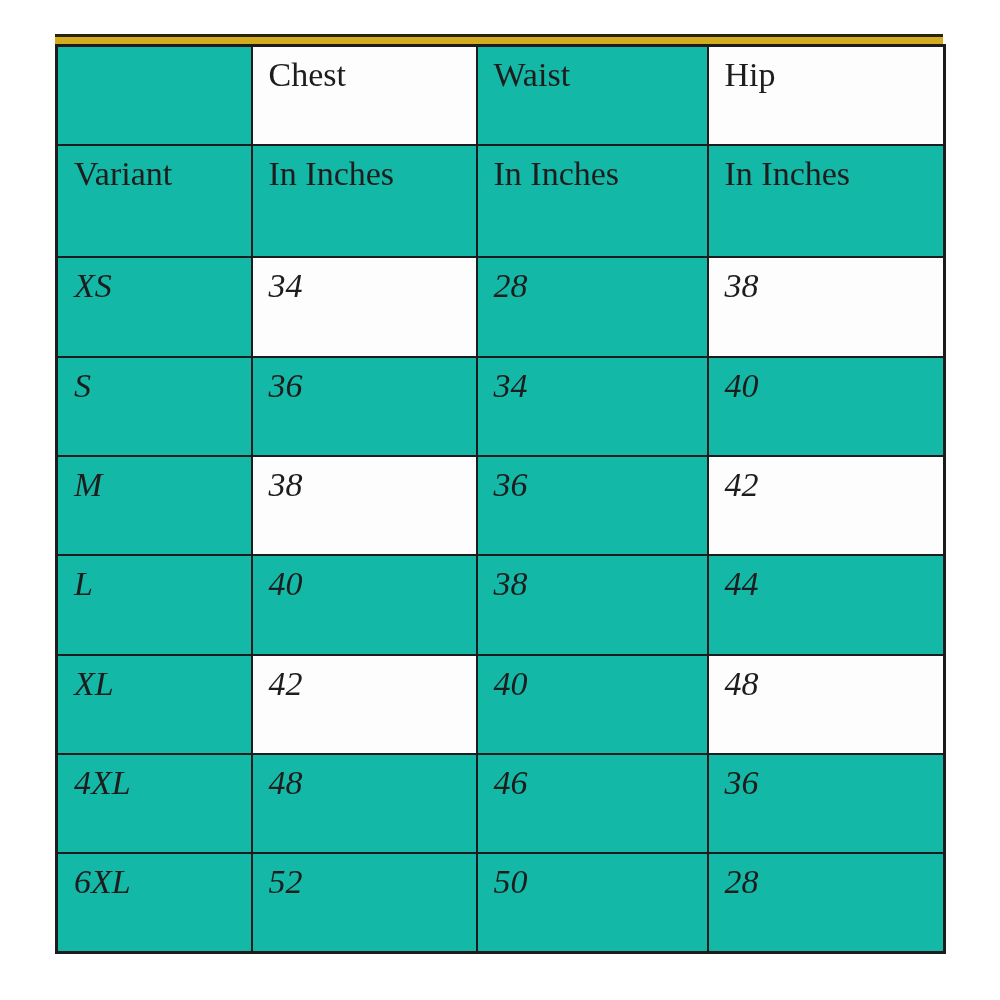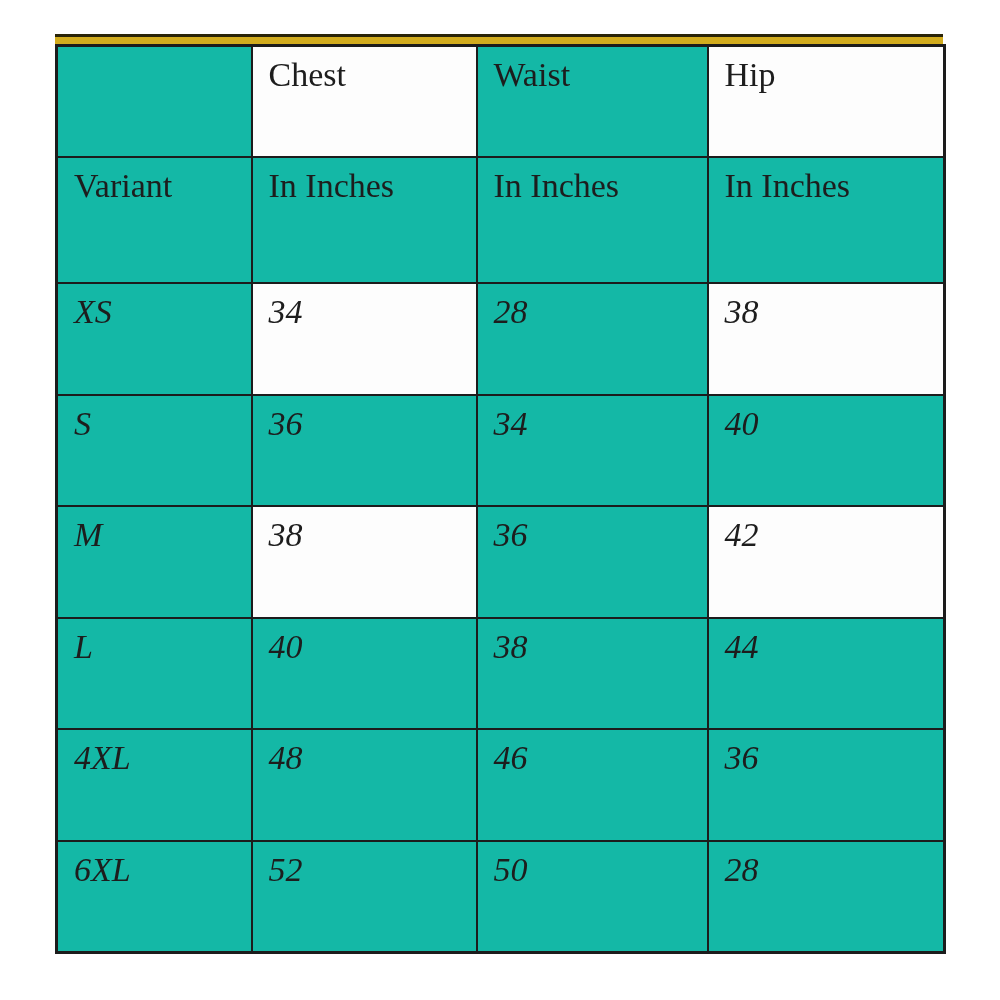--- a/index.html
+++ b/index.html
@@ -102,20 +102,26 @@
           <td class="peach">36</td>
           <td class="white">42</td>
         </tr>
         <tr class="datarow">
           <td class="peach">L</td>
           <td class="peach">40</td>
           <td class="peach">38</td>
           <td class="peach">44</td>
         </tr>
         <tr class="datarow">
+          <td class="peach">XL</td>
+          <td class="white">42</td>
+          <td class="peach">40</td>
+          <td class="white">48</td>
+        </tr>
+        <tr class="datarow">
           <td class="peach">4XL</td>
           <td class="peach">48</td>
           <td class="peach">46</td>
           <td class="peach">36</td>
         </tr>
         <tr class="datarow">
           <td class="peach">6XL</td>
           <td class="peach">52</td>
           <td class="peach">50</td>
           <td class="peach">28</td>

